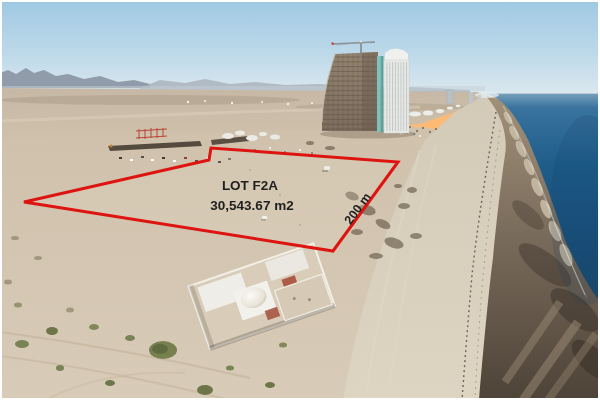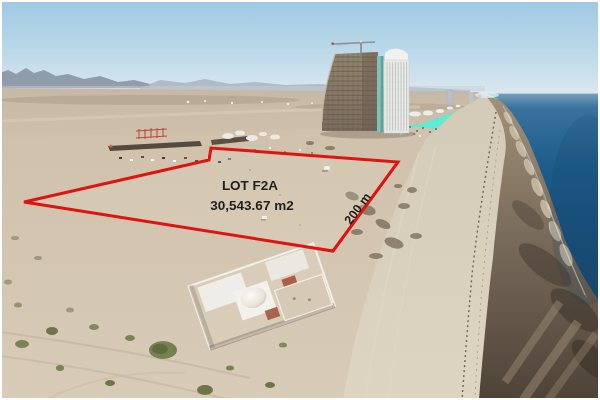--- a/index.html
+++ b/index.html
@@ -1,16 +1,16 @@
 <!DOCTYPE html>
 <html><head>
 <meta charset="utf-8">
 <style>
   html,body{margin:0;padding:0;background:#ffffff;}
-  #shot{width:600px;height:400px;position:relative;overflow:hidden;background:#5eead4;
+  #shot{width:600px;height:400px;position:relative;overflow:hidden;background:#fdba74;
         font-family:"Liberation Sans",sans-serif;}
   svg{display:block;}
   .lot-label{font-family:"Liberation Sans",sans-serif;font-weight:700;}
 </style>
 </head>
 <body>
 
 <div id="shot">
 <svg width="600" height="400" viewBox="0 0 600 400">
   <defs>

